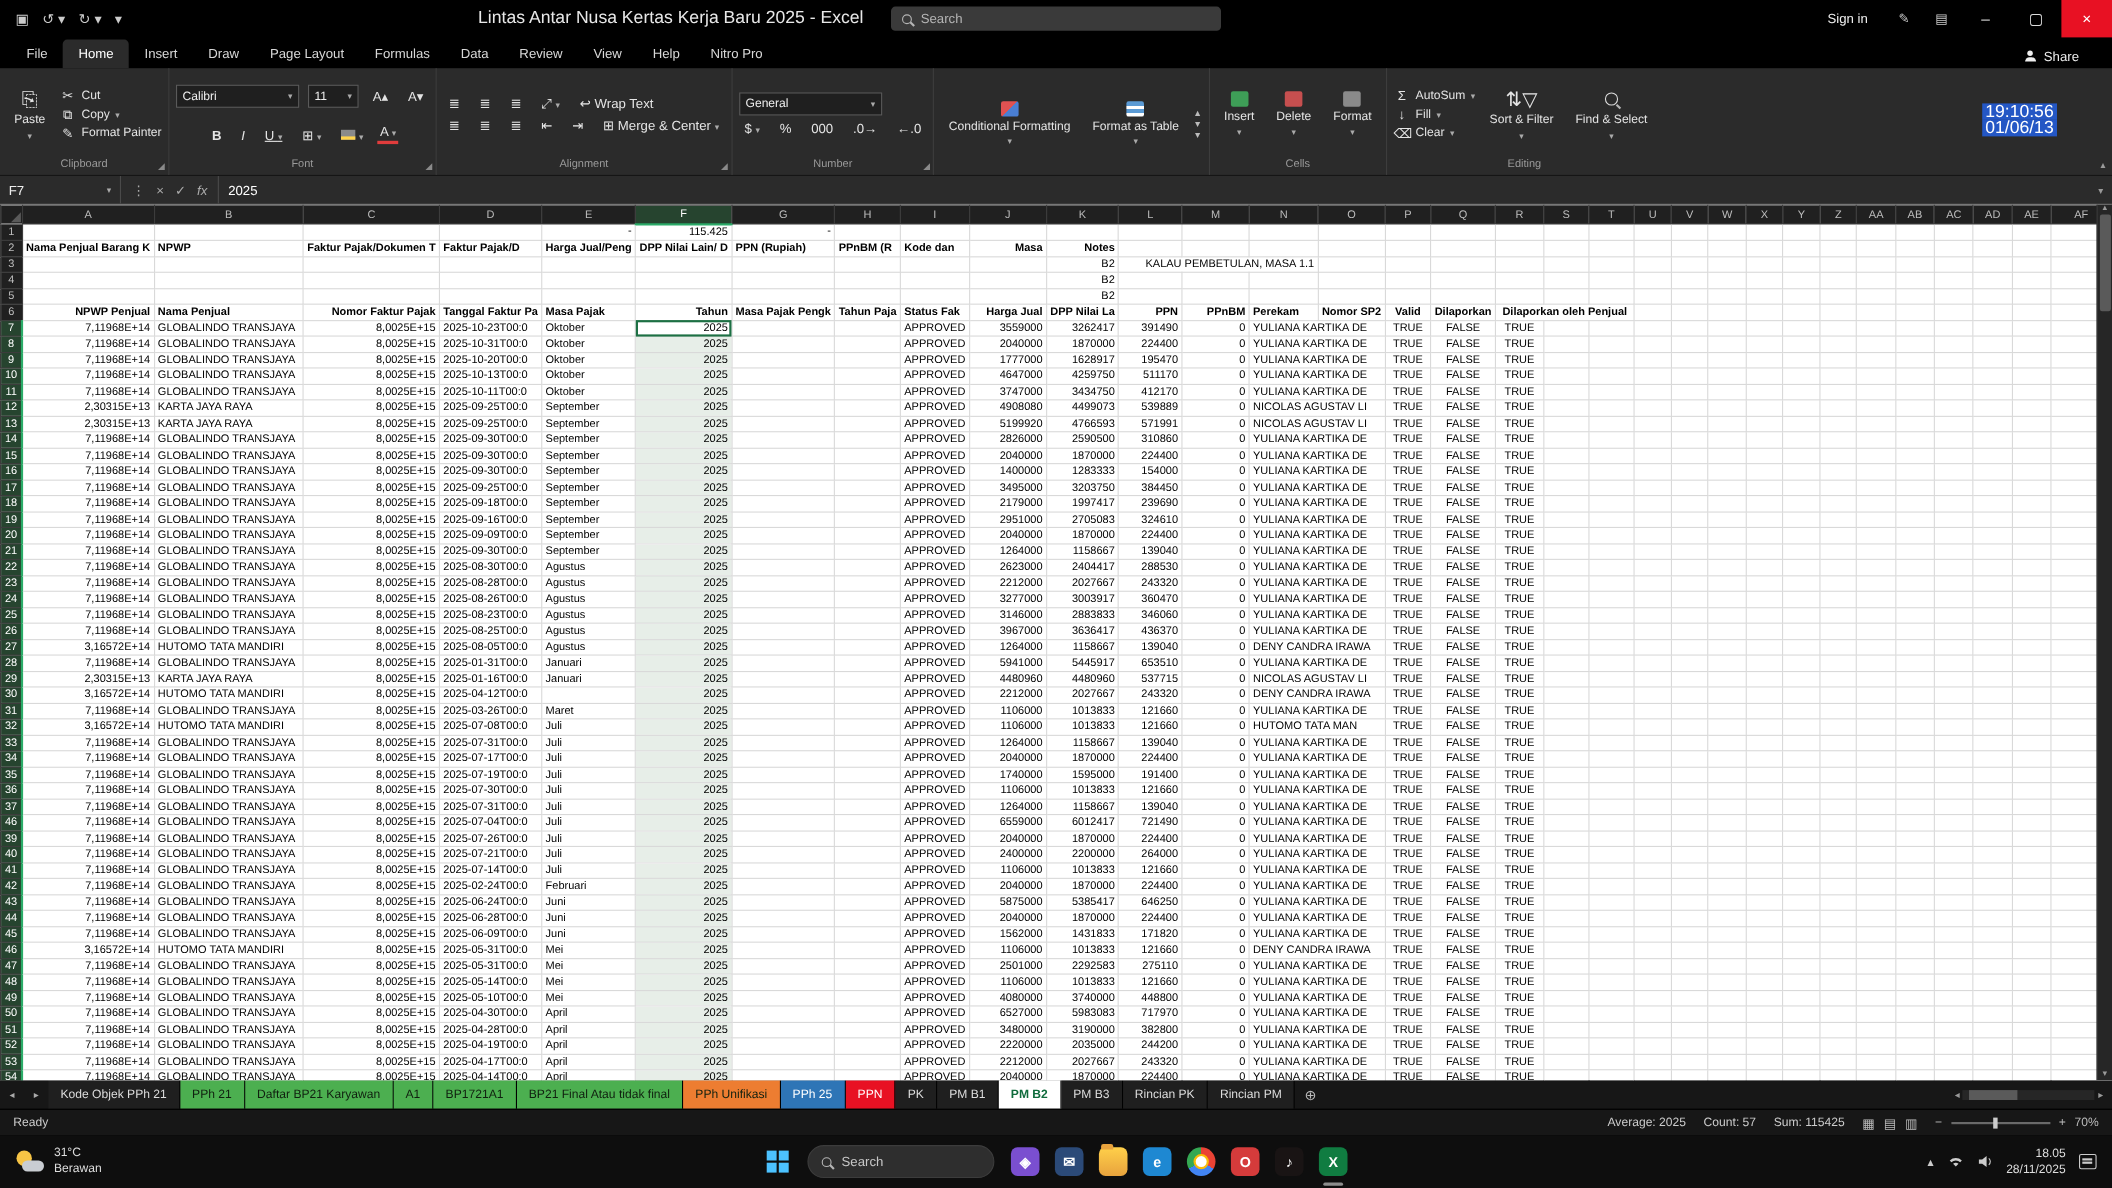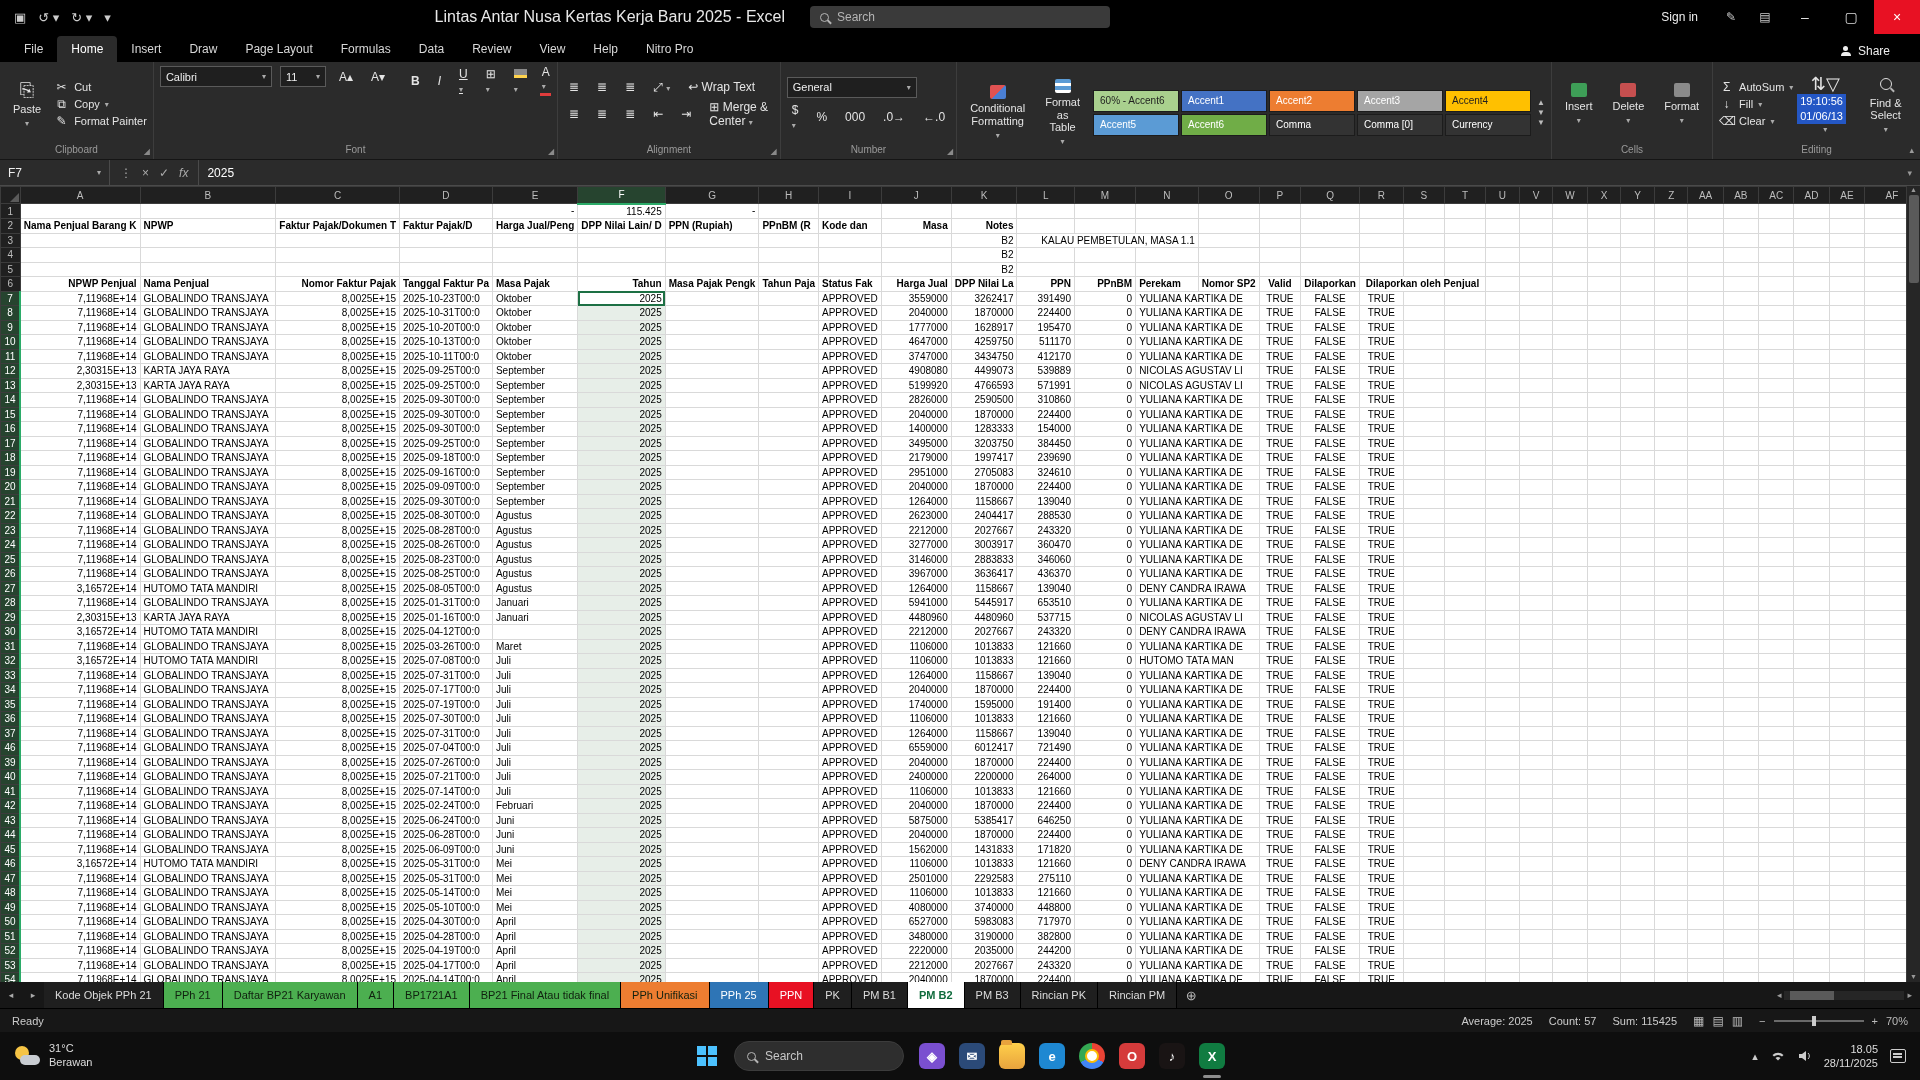--- a/index.html
+++ b/index.html
@@ -44,21 +44,21 @@
 .fbtn{font-size:12px;padding:1px 5px}
 .bold{font-weight:bold}.ital{font-style:italic}.undl{text-decoration:underline}
 .fc{border-bottom:3px solid #e03c3c;padding:0 2px;line-height:13px}
 .fillico{display:inline-block;width:13px;height:9px;background:#8a8a8a;border-bottom:3px solid #ffd34d}
 .arrow{color:#aaa;font-size:8px}
 .hrow{display:flex;align-items:center;gap:8px;font-size:11px}
 .gallery{display:grid;grid-template-columns:repeat(5,86px);grid-auto-rows:22px;gap:2px}
 .chip{font-size:10px;display:flex;align-items:center;padding:0 6px;border:1px solid #1c1c1c;white-space:nowrap;overflow:hidden}
 .galnav{display:flex;flex-direction:column;gap:1px;font-size:8px;color:#bbb;justify-content:center}
 .sq{display:inline-block;width:16px;height:14px;border-radius:2px}
-.rb-overlay{position:absolute;right:74px;top:32px;z-index:5;font-size:11px;line-height:15px}
+.rb-overlay{position:absolute;right:50px;top:32px;z-index:5;font-size:16px;line-height:15px}
 .rb-overlay span{display:block;background:#2457c5;color:#fff;padding:0 3px;width:fit-content}
 .collapse{position:absolute;right:6px;bottom:4px;font-size:9px;color:#9a9a9a}
 
 
 .fbar{height:26px;background:#2b2b2b;display:flex;align-items:center;border-bottom:1px solid #4a4a4a;font-size:12px;color:#eee;flex:0 0 auto}
 .namebox{width:110px;height:100%;border-right:1px solid #4a4a4a;display:flex;align-items:center;justify-content:space-between;padding:0 8px}
 .fx-icons{display:flex;gap:10px;padding:0 10px;color:#aaa;border-right:1px solid #4a4a4a;height:100%;align-items:center;font-size:12px}
 .finput{flex:1;padding:0 8px;color:#fff}
 .fexpand{padding:0 8px;color:#999;font-size:9px}
 
@@ -194,21 +194,21 @@
               <span class="sico">✎</span>
               <span>Format Painter</span>
             </div>
         </div>
       </div>
       <div class="grp-label">Clipboard</div>
       <span class="launcher">◢</span>
     </div>
 
     <div class="grp">
-      <div class="grp-body" style="flex-direction:row;align-items:flex-start;gap:16px;justify-content:center">
+      <div class="grp-body" style="flex-direction:column;align-items:center;gap:16px;justify-content:center">
         <div class="hrow">
           <div class="combo" style="width:112px">
               <span>Calibri</span>
               <span class="arrow">▾</span>
             </div>
           <div class="combo" style="width:46px">
               <span>11</span>
               <span class="arrow">▾</span>
             </div>
           <span class="fbtn">A▴</span>
@@ -272,32 +272,20 @@
         <div class="bigbtn">
           <span class="sq" style="background:linear-gradient(135deg,#e05252 50%,#4a7fd4 50%)"></span>
           <span>Conditional Formatting</span>
             <span class="arrow">▾</span>
         </div>
         <div class="bigbtn">
           <span class="sq" style="background:repeating-linear-gradient(#5b9bd5 0 4px,#fff 4px 7px)"></span>
           <span>Format as Table</span>
             <span class="arrow">▾</span>
         </div>
-        <div class="gallery" id="style-gallery">
-            <div class="chip" style="background: rgb(169, 208, 142); color: rgb(31, 31, 31);">60% - Accent6</div>
-            <div class="chip" style="background: rgb(68, 114, 196); color: rgb(255, 255, 255);">Accent1</div>
-            <div class="chip" style="background: rgb(237, 125, 49); color: rgb(255, 255, 255);">Accent2</div>
-            <div class="chip" style="background: rgb(165, 165, 165); color: rgb(255, 255, 255);">Accent3</div>
-            <div class="chip" style="background: rgb(255, 192, 0); color: rgb(31, 31, 31);">Accent4</div>
-            <div class="chip" style="background: rgb(91, 155, 213); color: rgb(255, 255, 255);">Accent5</div>
-            <div class="chip" style="background: rgb(112, 173, 71); color: rgb(255, 255, 255);">Accent6</div>
-            <div class="chip" style="background: rgb(51, 51, 51); color: rgb(255, 255, 255);">Comma</div>
-            <div class="chip" style="background: rgb(51, 51, 51); color: rgb(255, 255, 255);">Comma [0]</div>
-            <div class="chip" style="background: rgb(51, 51, 51); color: rgb(255, 255, 255);">Currency</div>
-          </div>
         <div class="galnav">
           <span>▲</span>
           <span>▼</span>
           <span>▼</span>
         </div>
       </div>
     </div>
 
     <div class="grp">
       <div class="grp-body">

